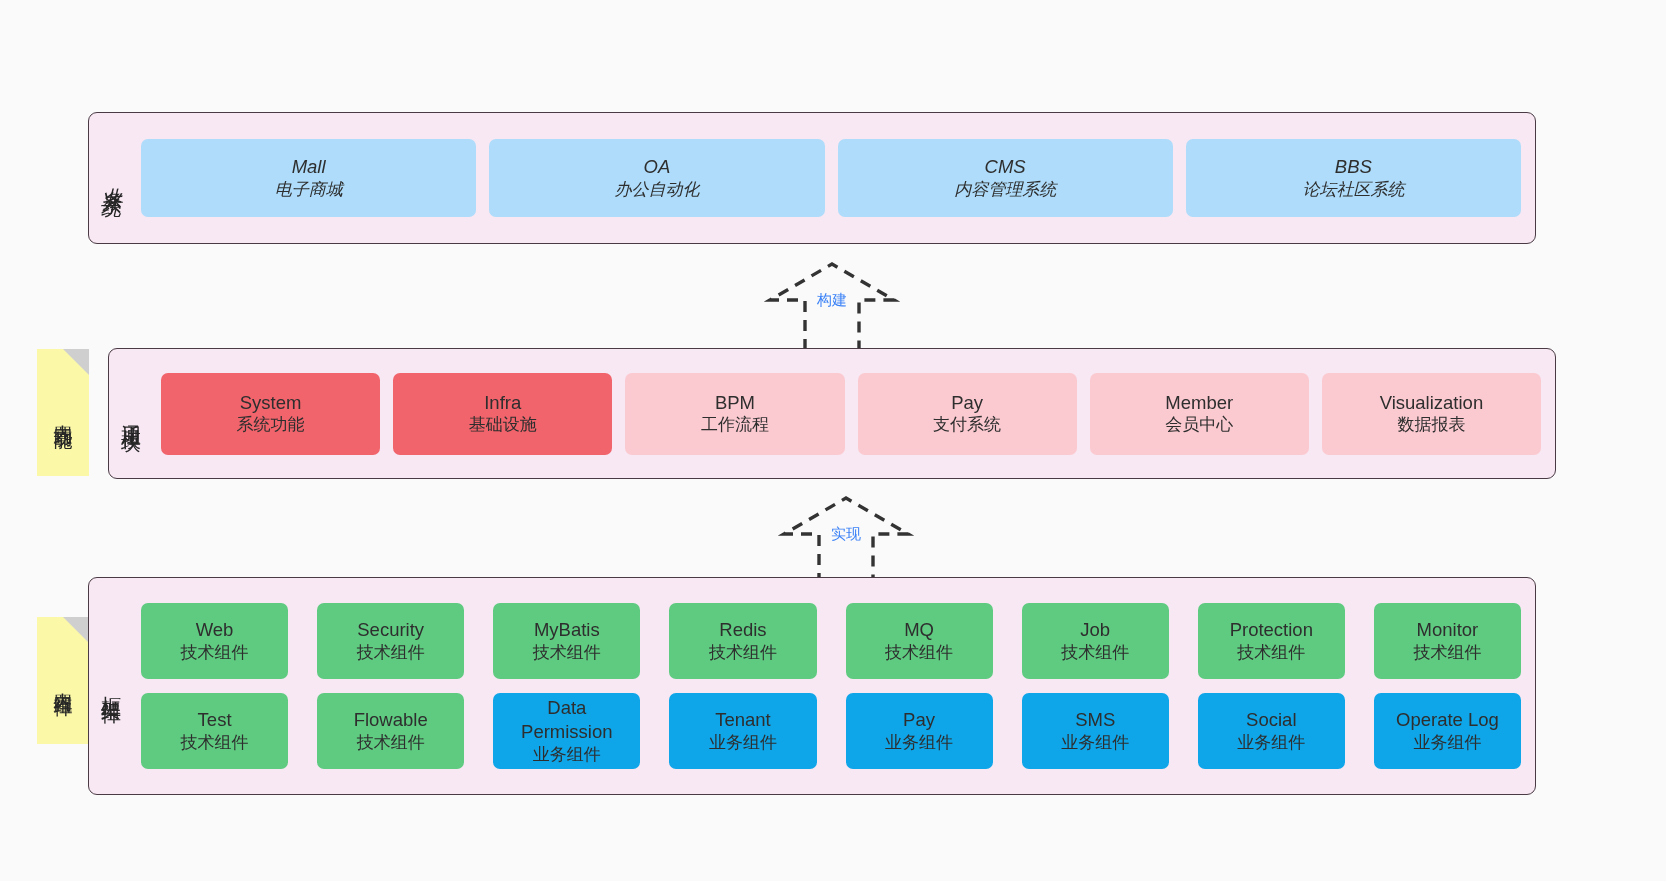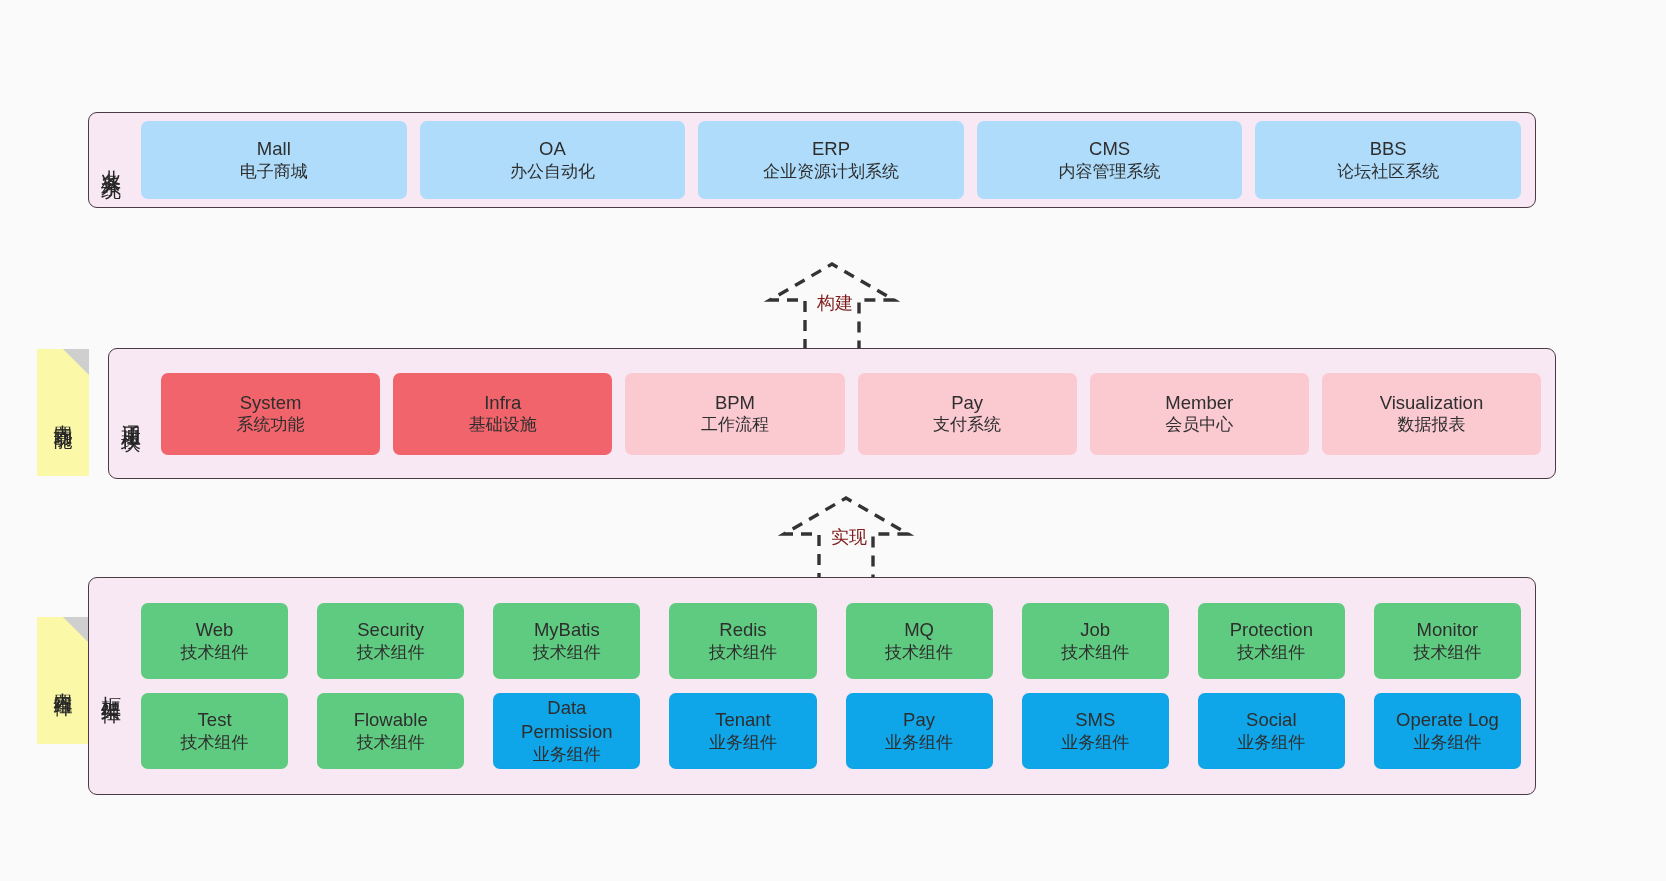--- a/index.html
+++ b/index.html
@@ -108,47 +108,43 @@
     width: 0;
     height: 0;
     border-top: 26px solid #cfcfcf;
     border-left: 26px solid transparent;
   }
 
   
   .arrow-wrap { position: absolute; }
   .arrow-label {
     position: absolute;
-    font-size: 18px;
-    color: #7f1d1d;
+    font-size: 15px;
+    color: #3b82f6;
     background: #fafafa;
     padding: 0 3px;
     user-select: none;
     white-space: nowrap;
   }
 </style>
 </head>
 <body>
 
 <div id="canvas">
 
-  <div class="layer" style="left:88px; top:112px; width:1448px; height:96px;">
+  <div class="layer" style="left:88px; top:112px; width:1448px; height:132px;font-style:italic;">
     <div class="layer-title">业务系统</div>
     <div class="layer-body">
       <div class="box h-blue">
         <span class="b-en">Mall</span>
         <span class="b-cn">电子商城</span>
       </div>
       <div class="box h-blue">
         <span class="b-en">OA</span>
         <span class="b-cn">办公自动化</span>
-      </div>
-      <div class="box h-blue">
-        <span class="b-en">ERP</span>
-        <span class="b-cn">企业资源计划系统</span>
       </div>
       <div class="box h-blue">
         <span class="b-en">CMS</span>
         <span class="b-cn">内容管理系统</span>
       </div>
       <div class="box h-blue">
         <span class="b-en">BBS</span>
         <span class="b-cn">论坛社区系统</span>
       </div>
     </div>

